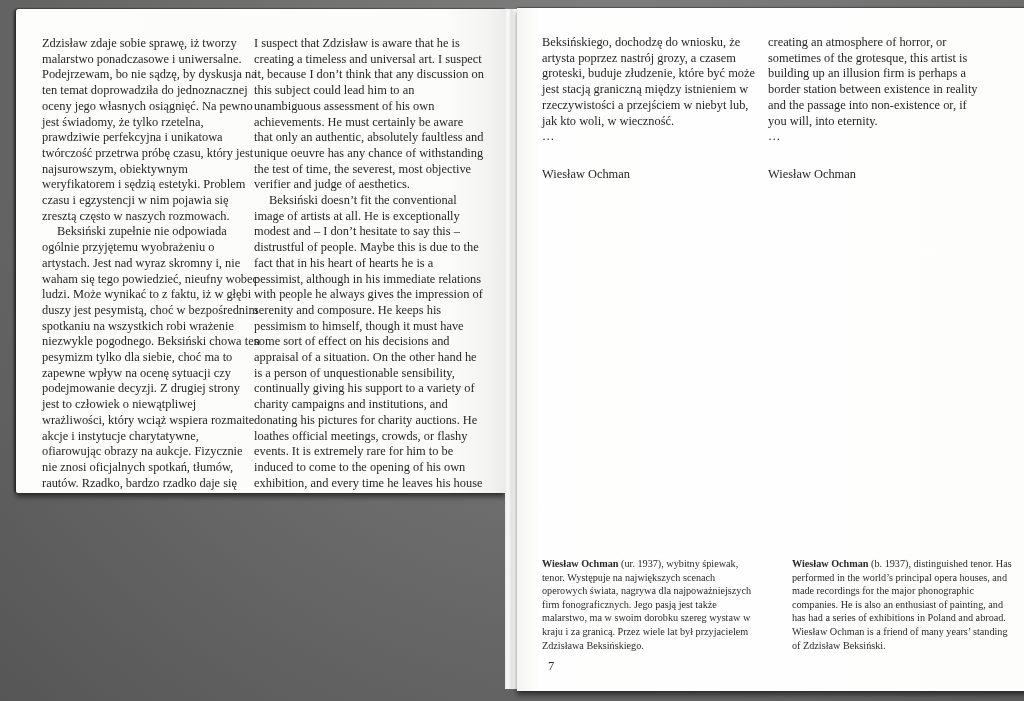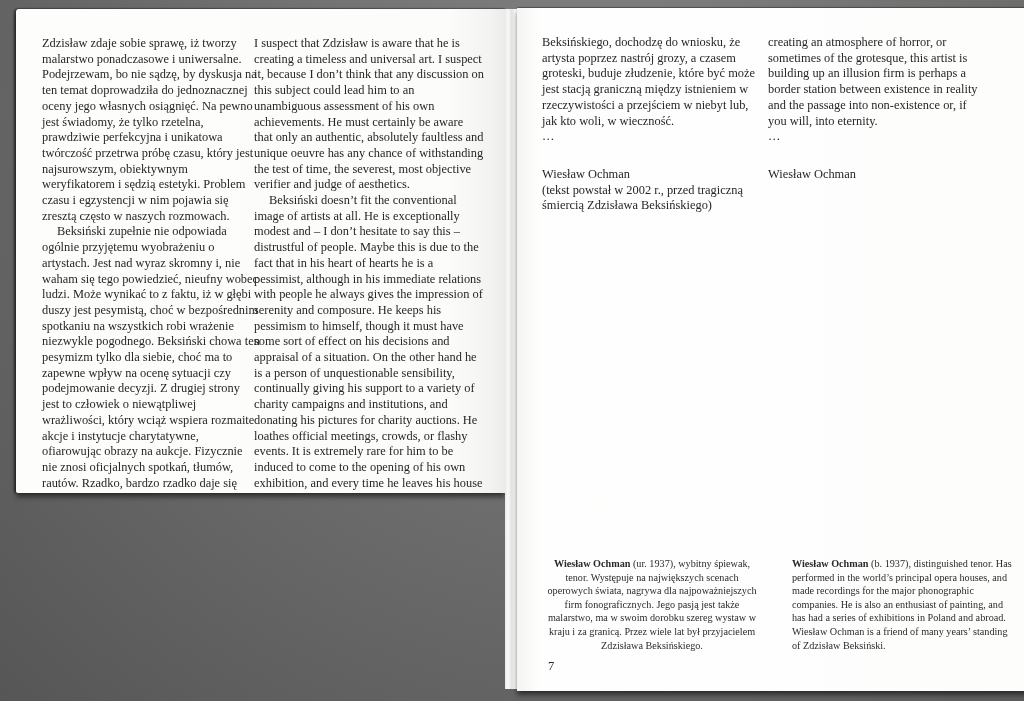--- a/index.html
+++ b/index.html
@@ -64,21 +64,21 @@
   .ellipsis-line { letter-spacing: 2px; }
   .signature { margin-top: 22px; }
   .footnote {
     position: absolute;
     top: 549px;
     font-size: 10.2px;
     line-height: 13.6px;
     color: #2a2a2a;
   }
   .footnote b { font-weight: bold; }
-  .fn-pl { left: 25px;  width: 220px; text-align: center; }
+  .fn-pl { left: 25px;  width: 220px; }
   .fn-en { left: 251px; width: 224px; margin-left: 24px; }
   .pagenum {
     position: absolute;
     font-size: 12.5px;
     color: #2a2a2a;
   }
   .pagenum-left  { left: 32px; top: 644px; }
   .pagenum-right { left: 31px; top: 651px; }
 </style>
 </head>
@@ -101,21 +101,20 @@
     </div>
 
     <div class="gutter"></div>
 
     <div class="page page-right">
       <div class="col col-3">
         <p>Beksińskiego, dochodzę do wniosku, że artysta poprzez nastrój grozy, a czasem groteski, buduje złudzenie, które być może jest stacją graniczną między istnieniem w rzeczywistości a przejściem w niebyt lub, jak kto woli, w wieczność.</p>
         <p class="ellipsis-line">…</p>
         <div class="signature">
           <p>Wiesław Ochman</p>
-          <p>(tekst powstał w 2002 r., przed tragiczną śmiercią Zdzisława Beksińskiego)</p>
         </div>
       </div>
       <div class="col col-4">
         <p>creating an atmosphere of horror, or sometimes of the grotesque, this artist is building up an illusion firm is perhaps a border station between existence in reality and the passage into non-existence or, if you will, into eternity.</p>
         <p class="ellipsis-line">…</p>
         <div class="signature">
           <p>Wiesław Ochman</p>
         </div>
       </div>
 

